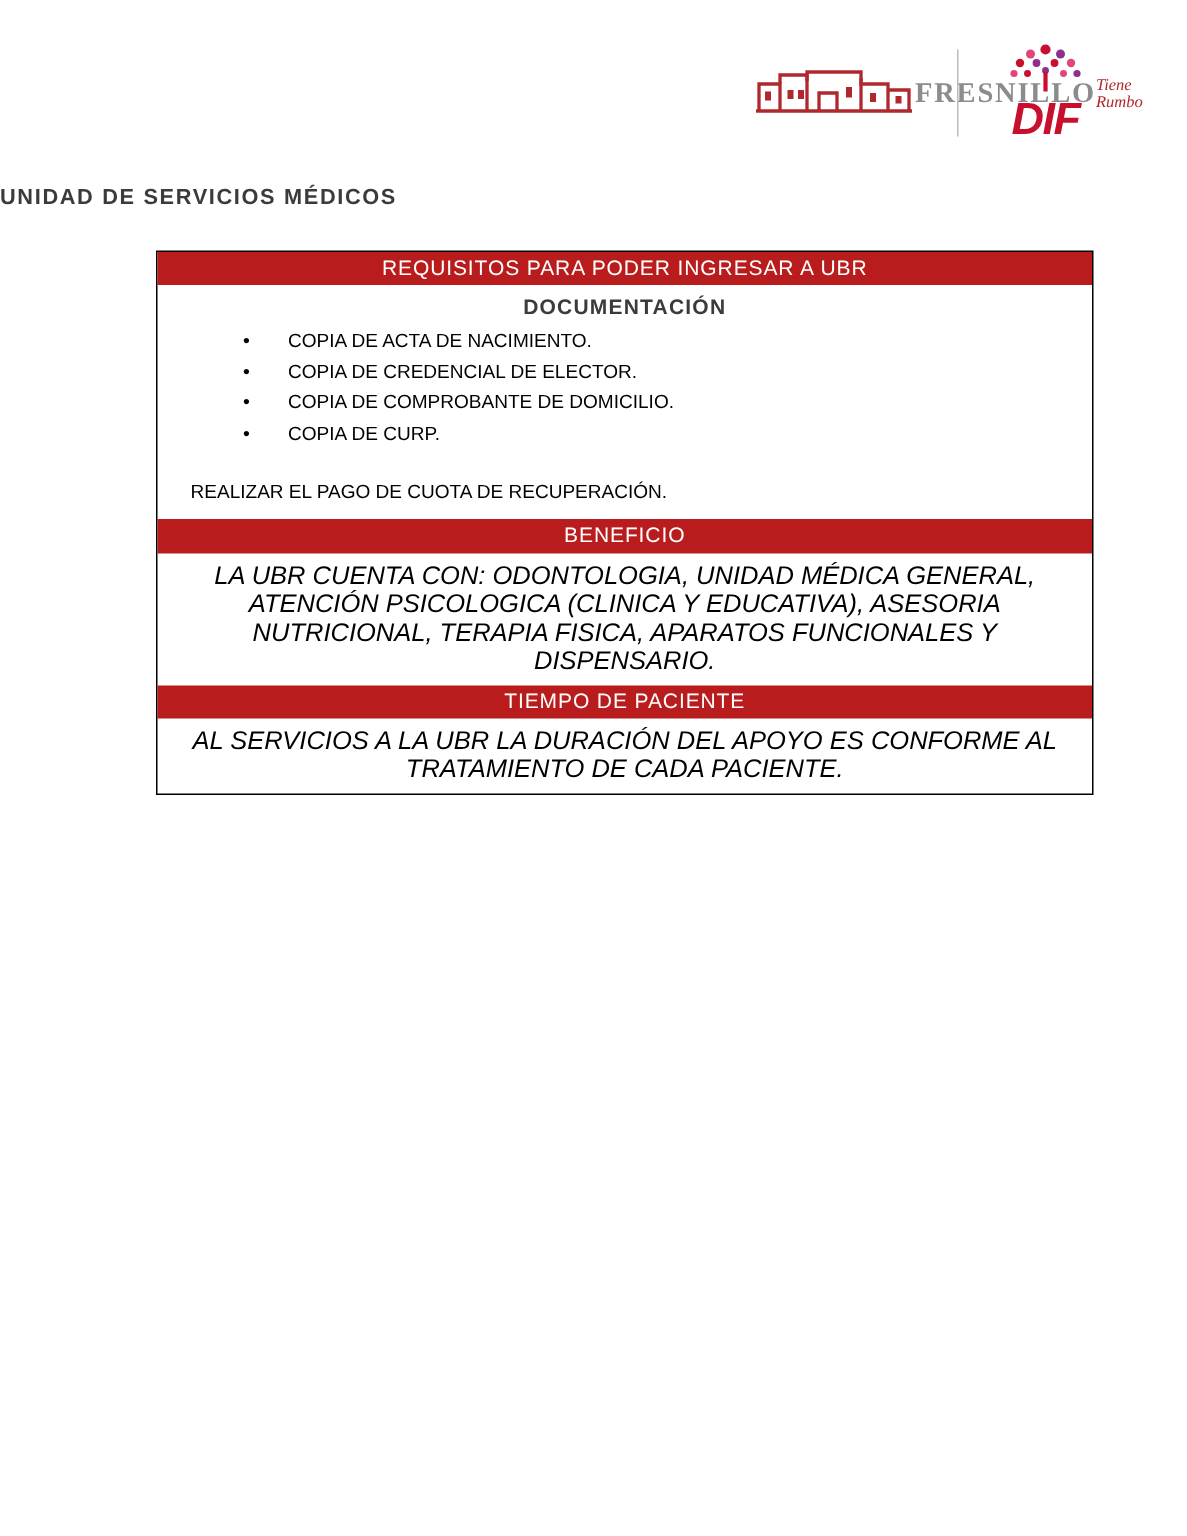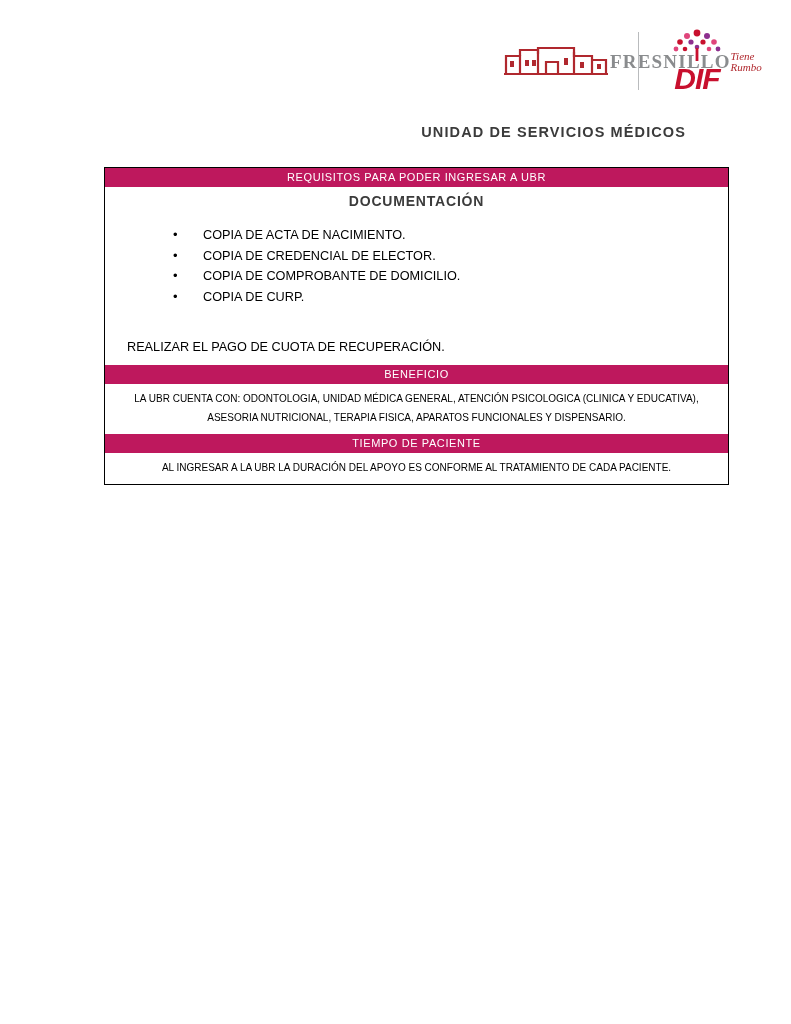--- a/index.html
+++ b/index.html
@@ -74,59 +74,59 @@
     letter-spacing: -1px;
     margin-top: -2px;
   }
 
   
   .doc-title {
     position: absolute;
     top: 124px;
     left: 0;
     width: 686px;
-    text-align: right;
+    text-align: left;
     font-size: 14.5px;
     font-weight: bold;
     letter-spacing: 1.1px;
     color: #3b3b3b;
   }
 
   
   .table {
     position: absolute;
     top: 167px;
     left: 104px;
     width: 625px;
     border: 1px solid #000000;
     box-sizing: border-box;
   }
   .band {
-    background: #be185d;
+    background: #b91c1c;
     color: #ffffff;
     text-align: center;
-    font-size: 11px;
+    font-size: 14px;
     letter-spacing: 0.6px;
     padding: 3px 0 4px 0;
     line-height: 1.1;
   }
   .section-head {
     text-align: center;
     font-size: 14px;
     font-weight: bold;
     letter-spacing: 0.8px;
     color: #3b3b3b;
     padding: 6px 0 4px 0;
   }
   .cell {
     padding: 0 10px 2px 10px;
     box-sizing: border-box;
   }
   ul.doc-list {
-    margin: 12px;
+    margin: 1px;
     padding: 0 0 0 46px;
     list-style: none;
   }
   ul.doc-list li {
     position: relative;
     font-size: 12.7px;
     line-height: 20.5px;
     padding-left: 30px;
     color: #000;
   }
@@ -143,23 +143,24 @@
   .note-lines p {
     margin: 0;
     font-size: 12.7px;
     line-height: 20px;
   }
   .spacer-line {
     height: 18px;
   }
   .body-text {
     text-align: center;
-    font-size: 10px;
+    font-size: 17px;
     line-height: 19px;
     padding: 5px 14px 7px 14px;
+    font-style: italic;
   }
 </style>
 </head>
 <body>
 
 <div class="header">
 
   <div class="logo-fresnillo">
     <span class="building">
       <svg width="108" height="34" viewBox="0 0 108 34">
@@ -231,15 +232,15 @@
       <p>REALIZAR EL PAGO DE CUOTA DE RECUPERACIÓN.</p>
     </div>
   </div>
 
   <div class="band">BENEFICIO</div>
 
   <div class="body-text">LA UBR CUENTA CON: ODONTOLOGIA, UNIDAD MÉDICA GENERAL, ATENCIÓN PSICOLOGICA (CLINICA Y EDUCATIVA), ASESORIA NUTRICIONAL, TERAPIA FISICA, APARATOS FUNCIONALES Y DISPENSARIO.</div>
 
   <div class="band">TIEMPO DE PACIENTE</div>
 
-  <div class="body-text">AL INGRESAR A LA UBR LA DURACIÓN DEL APOYO ES CONFORME AL TRATAMIENTO  DE CADA PACIENTE.</div>
+  <div class="body-text">AL SERVICIOS A LA UBR LA DURACIÓN DEL APOYO ES CONFORME AL TRATAMIENTO  DE CADA PACIENTE.</div>
 
 </div>
 
 </body></html>

